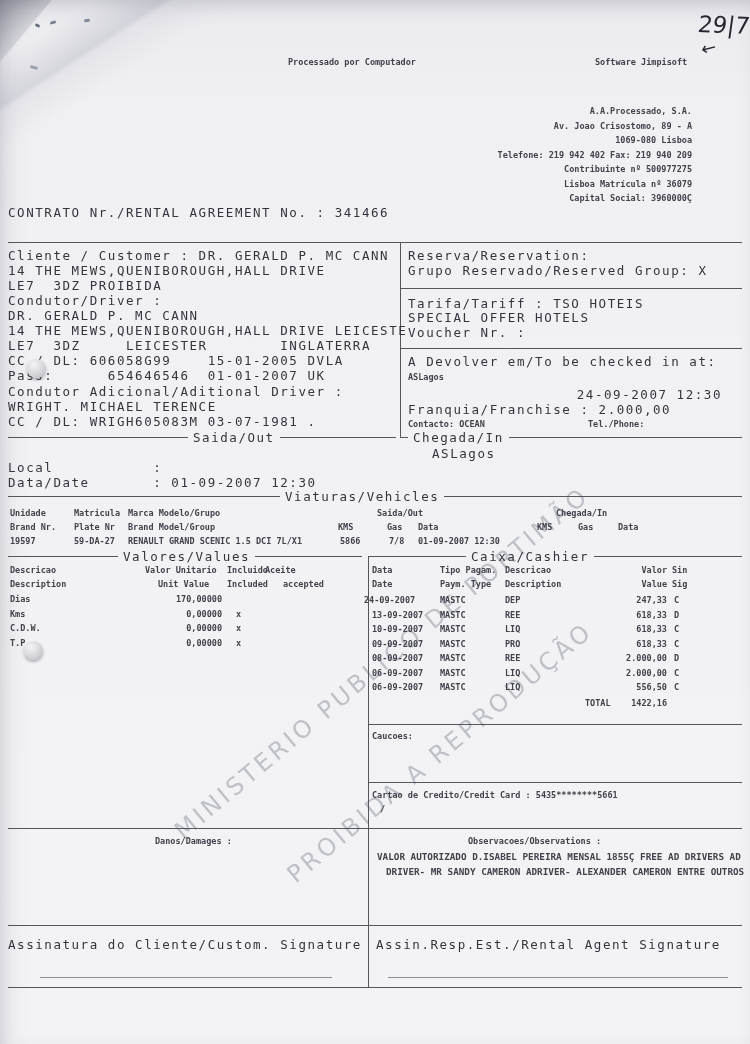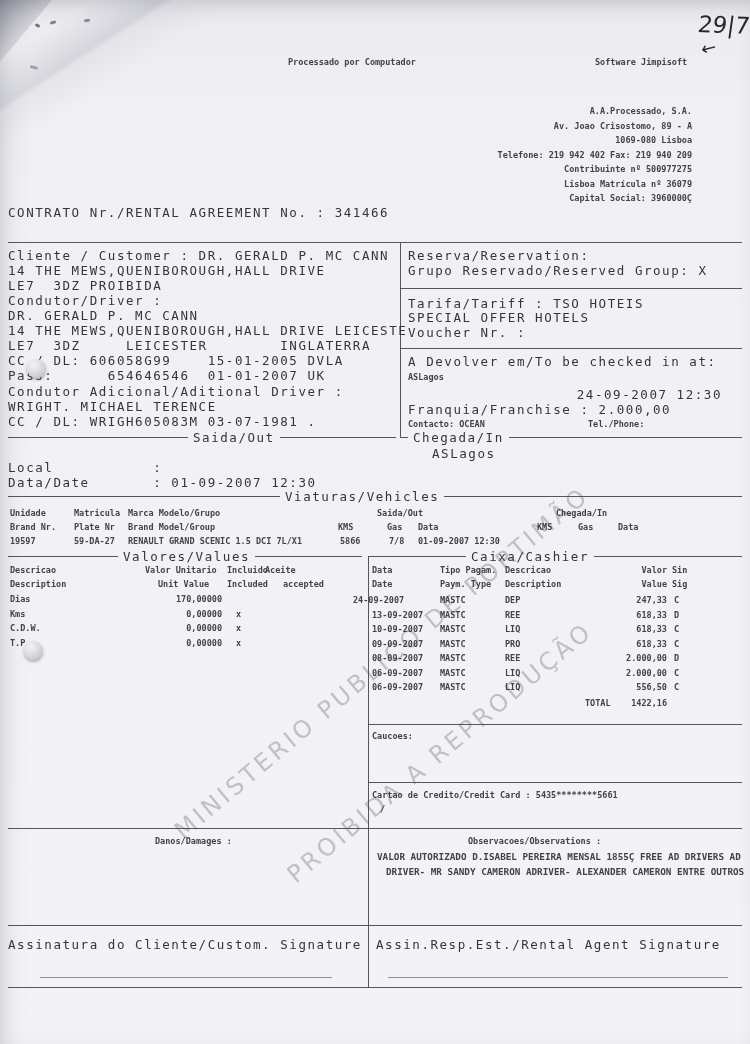--- a/index.html
+++ b/index.html
@@ -193,21 +193,21 @@
   <div class="sm abs" style="left:440px;top:565px">Tipo Pagam.</div>
   <div class="sm abs" style="left:505px;top:565px">Descricao</div>
   <div class="sm abs r" style="left:600px;top:565px;width:67px">Valor</div>
   <div class="sm abs" style="left:672px;top:565px">Sin</div>
   <div class="sm abs" style="left:372px;top:579px">Date</div>
   <div class="sm abs" style="left:440px;top:579px">Paym. Type</div>
   <div class="sm abs" style="left:505px;top:579px">Description</div>
   <div class="sm abs r" style="left:600px;top:579px;width:67px">Value</div>
   <div class="sm abs" style="left:672px;top:579px">Sig</div>
 
-  <div class="sm abs" style="left:353px;top:595px">24-09-2007</div>
+  <div class="sm abs" style="left:364px;top:595px">24-09-2007</div>
   <div class="sm abs" style="left:440px;top:595px">MASTC</div>
   <div class="sm abs" style="left:505px;top:595px">DEP</div>
   <div class="sm abs r" style="left:600px;top:595px;width:67px">247,33</div>
   <div class="sm abs" style="left:674px;top:595px">C</div>
 
   <div class="sm abs" style="left:372px;top:610px">13-09-2007</div>
   <div class="sm abs" style="left:440px;top:610px">MASTC</div>
   <div class="sm abs" style="left:505px;top:610px">REE</div>
   <div class="sm abs r" style="left:600px;top:610px;width:67px">618,33</div>
   <div class="sm abs" style="left:674px;top:610px">D</div>

